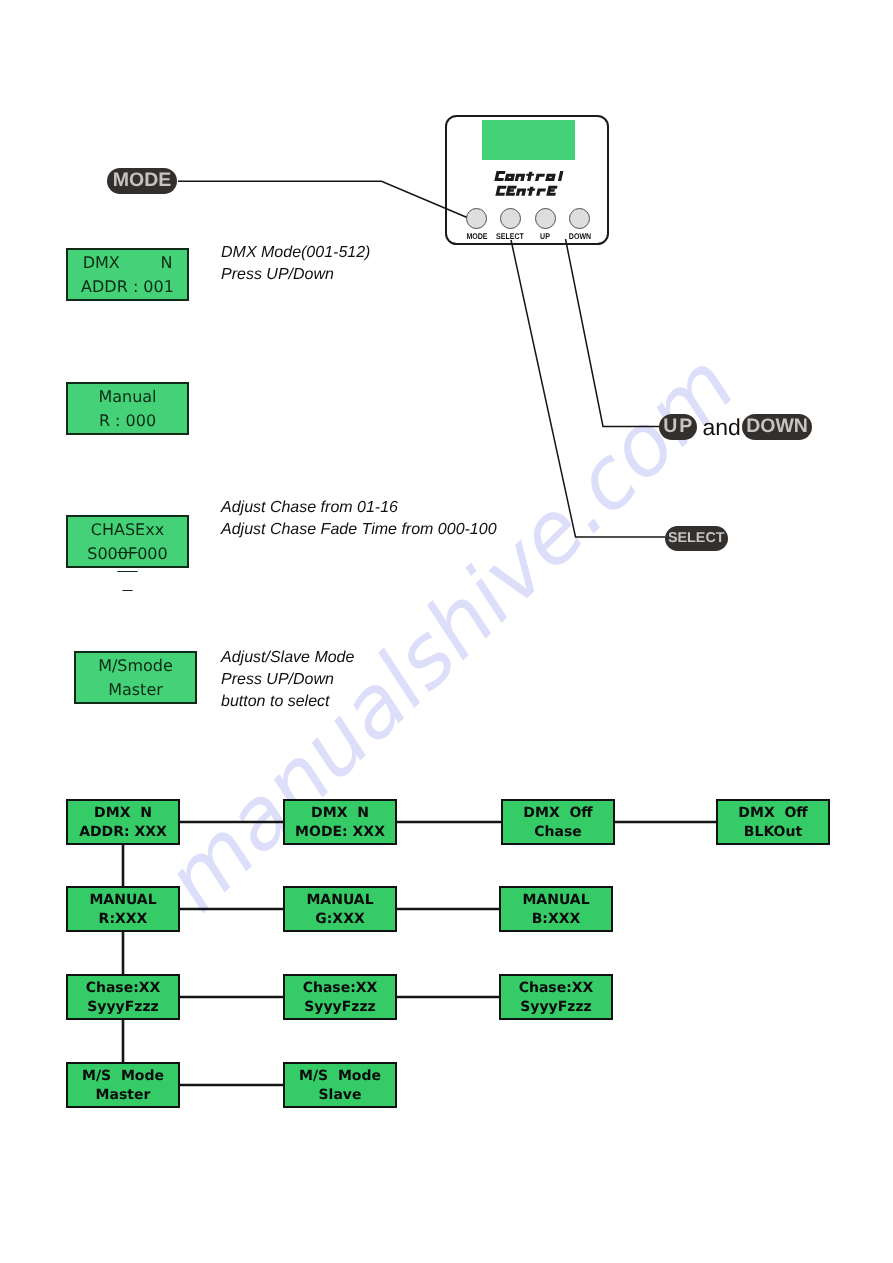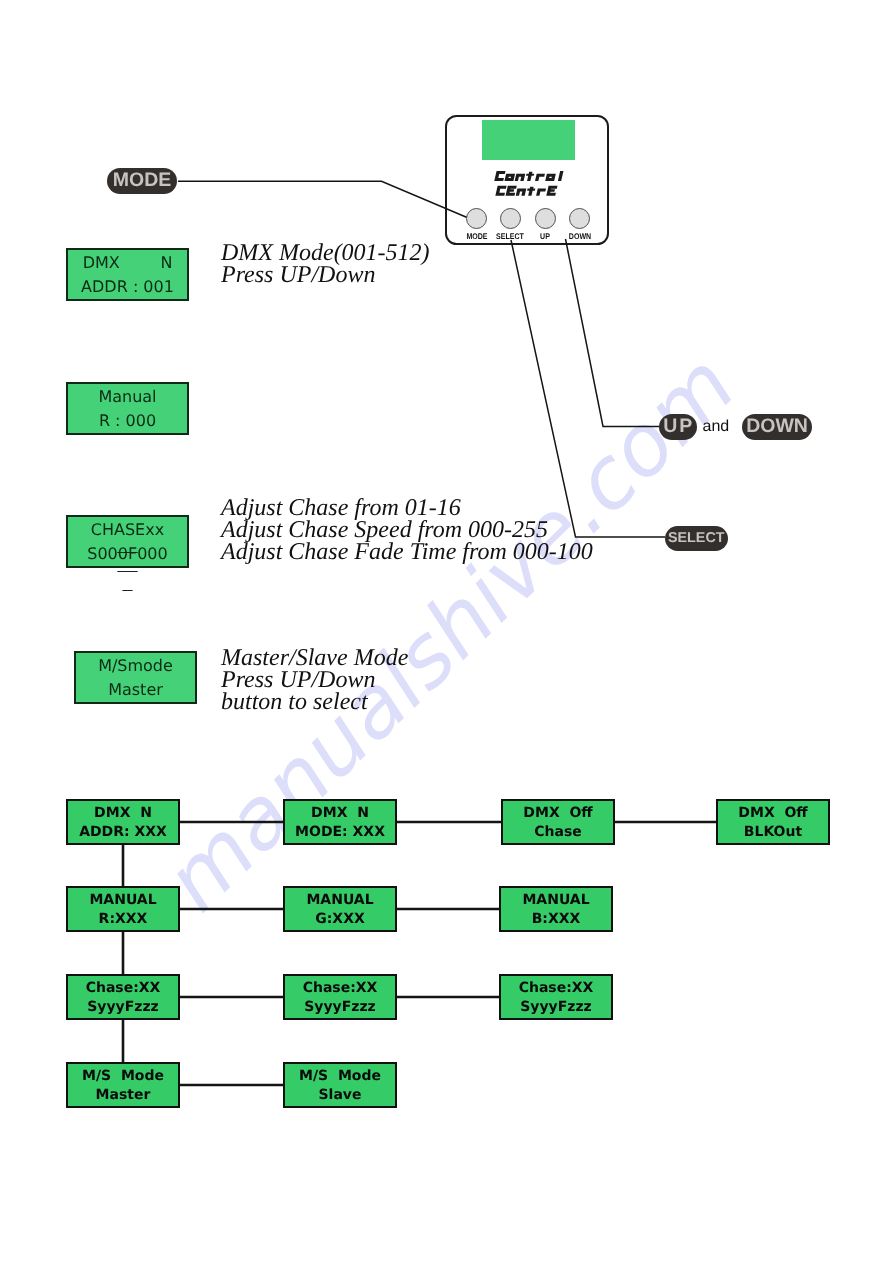--- a/index.html
+++ b/index.html
@@ -38,36 +38,36 @@
   
   .pill{position:absolute;background:#332f2d;color:#c6c3c1;
     font-family:"Liberation Sans",sans-serif;font-weight:bold;
     display:flex;align-items:center;justify-content:center;box-sizing:border-box;
     line-height:1;}
   .pill-mode{left:107px;top:167.5px;width:70px;height:26px;border-radius:13px;font-size:19.5px;}
   .pill-up{left:659px;top:414px;width:37.5px;height:26px;border-radius:13px;font-size:19.5px;word-spacing:-3.5px;}
   .pill-down{left:742px;top:414px;width:70px;height:26px;border-radius:13px;font-size:19.5px;}
   .pill-select{left:664.5px;top:525.5px;width:63.5px;height:25.5px;border-radius:13px;font-size:14.3px;}
   .and-label{position:absolute;left:702.5px;top:414px;font-family:"Liberation Sans",sans-serif;
-    font-size:16px;color:#111;line-height:26px;}
+    font-size:23px;color:#111;line-height:26px;}
 
   
   .scr{position:absolute;width:123px;height:53px;background:#44d177;
     border:2.2px solid #0f2a17;box-sizing:border-box;
     font-family:"DejaVu Sans",sans-serif;font-size:16px;color:#0d2b15;
     text-align:center;white-space:pre;}
   .scr-l1{position:absolute;left:0;right:0;top:4.5px;line-height:16px;}
   .scr-l2{position:absolute;left:0;right:0;top:28.5px;line-height:16px;}
   .scr0{left:66px;top:248px;}
   .scr1{left:66px;top:382px;}
   .scr2{left:66px;top:515px;text-decoration:underline;}
   .scr3{left:74px;top:651px;}
 
-  .desc{position:absolute;font-family:Liberation Serif, serif;font-style:italic;
-    font-size:24px;line-height:22.2px;color:#111;white-space:nowrap;}
+  .desc{position:absolute;font-family:Liberation Sans, sans-serif;font-style:italic;
+    font-size:16px;line-height:22.2px;color:#111;white-space:nowrap;}
   .desc0{left:221px;top:241.5px;}
   .desc1{left:221px;top:387px;}
   .desc2{left:221px;top:497px;}
   .desc3{left:221px;top:647px;}
 
   
   .fbox{position:absolute;width:114px;height:46px;background:#35cb66;
     border:2.4px solid #111;box-sizing:border-box;
     font-family:"DejaVu Sans",sans-serif;font-weight:bold;font-size:14px;
     color:#0b0b0b;text-align:center;line-height:19.6px;padding-top:2.8px;white-space:pre;}
@@ -163,30 +163,29 @@
     <div class="scr-l1">Manual</div>
     <div class="scr-l2">R : 000</div>
   </div>
 
   <div class="scr scr2">
     <div class="scr-l1">CHASExx</div>
     <div class="scr-l2">S000F000</div>
   </div>
   <div class="desc desc2">
     <div>Adjust Chase from 01-16</div>
-    <div>Adjust Chase Speed from 000-255</div>
     <div>Adjust Chase Fade Time from 000-100</div>
   </div>
 
   <div class="scr scr3">
     <div class="scr-l1">M/Smode</div>
     <div class="scr-l2">Master</div>
   </div>
   <div class="desc desc3">
-    <div>Master/Slave Mode</div>
+    <div>Adjust/Slave Mode</div>
     <div>Press UP/Down</div>
     <div>button to select</div>
   </div>
 
   <svg class="layer" viewBox="0 0 893 1263">
     <g stroke="#151515" stroke-width="2.6" fill="none">
       <path d="M180 822 L283 822"></path>
       <path d="M397 822 L501 822"></path>
       <path d="M614 822 L716 822"></path>
       <path d="M180 909 L283 909"></path>

